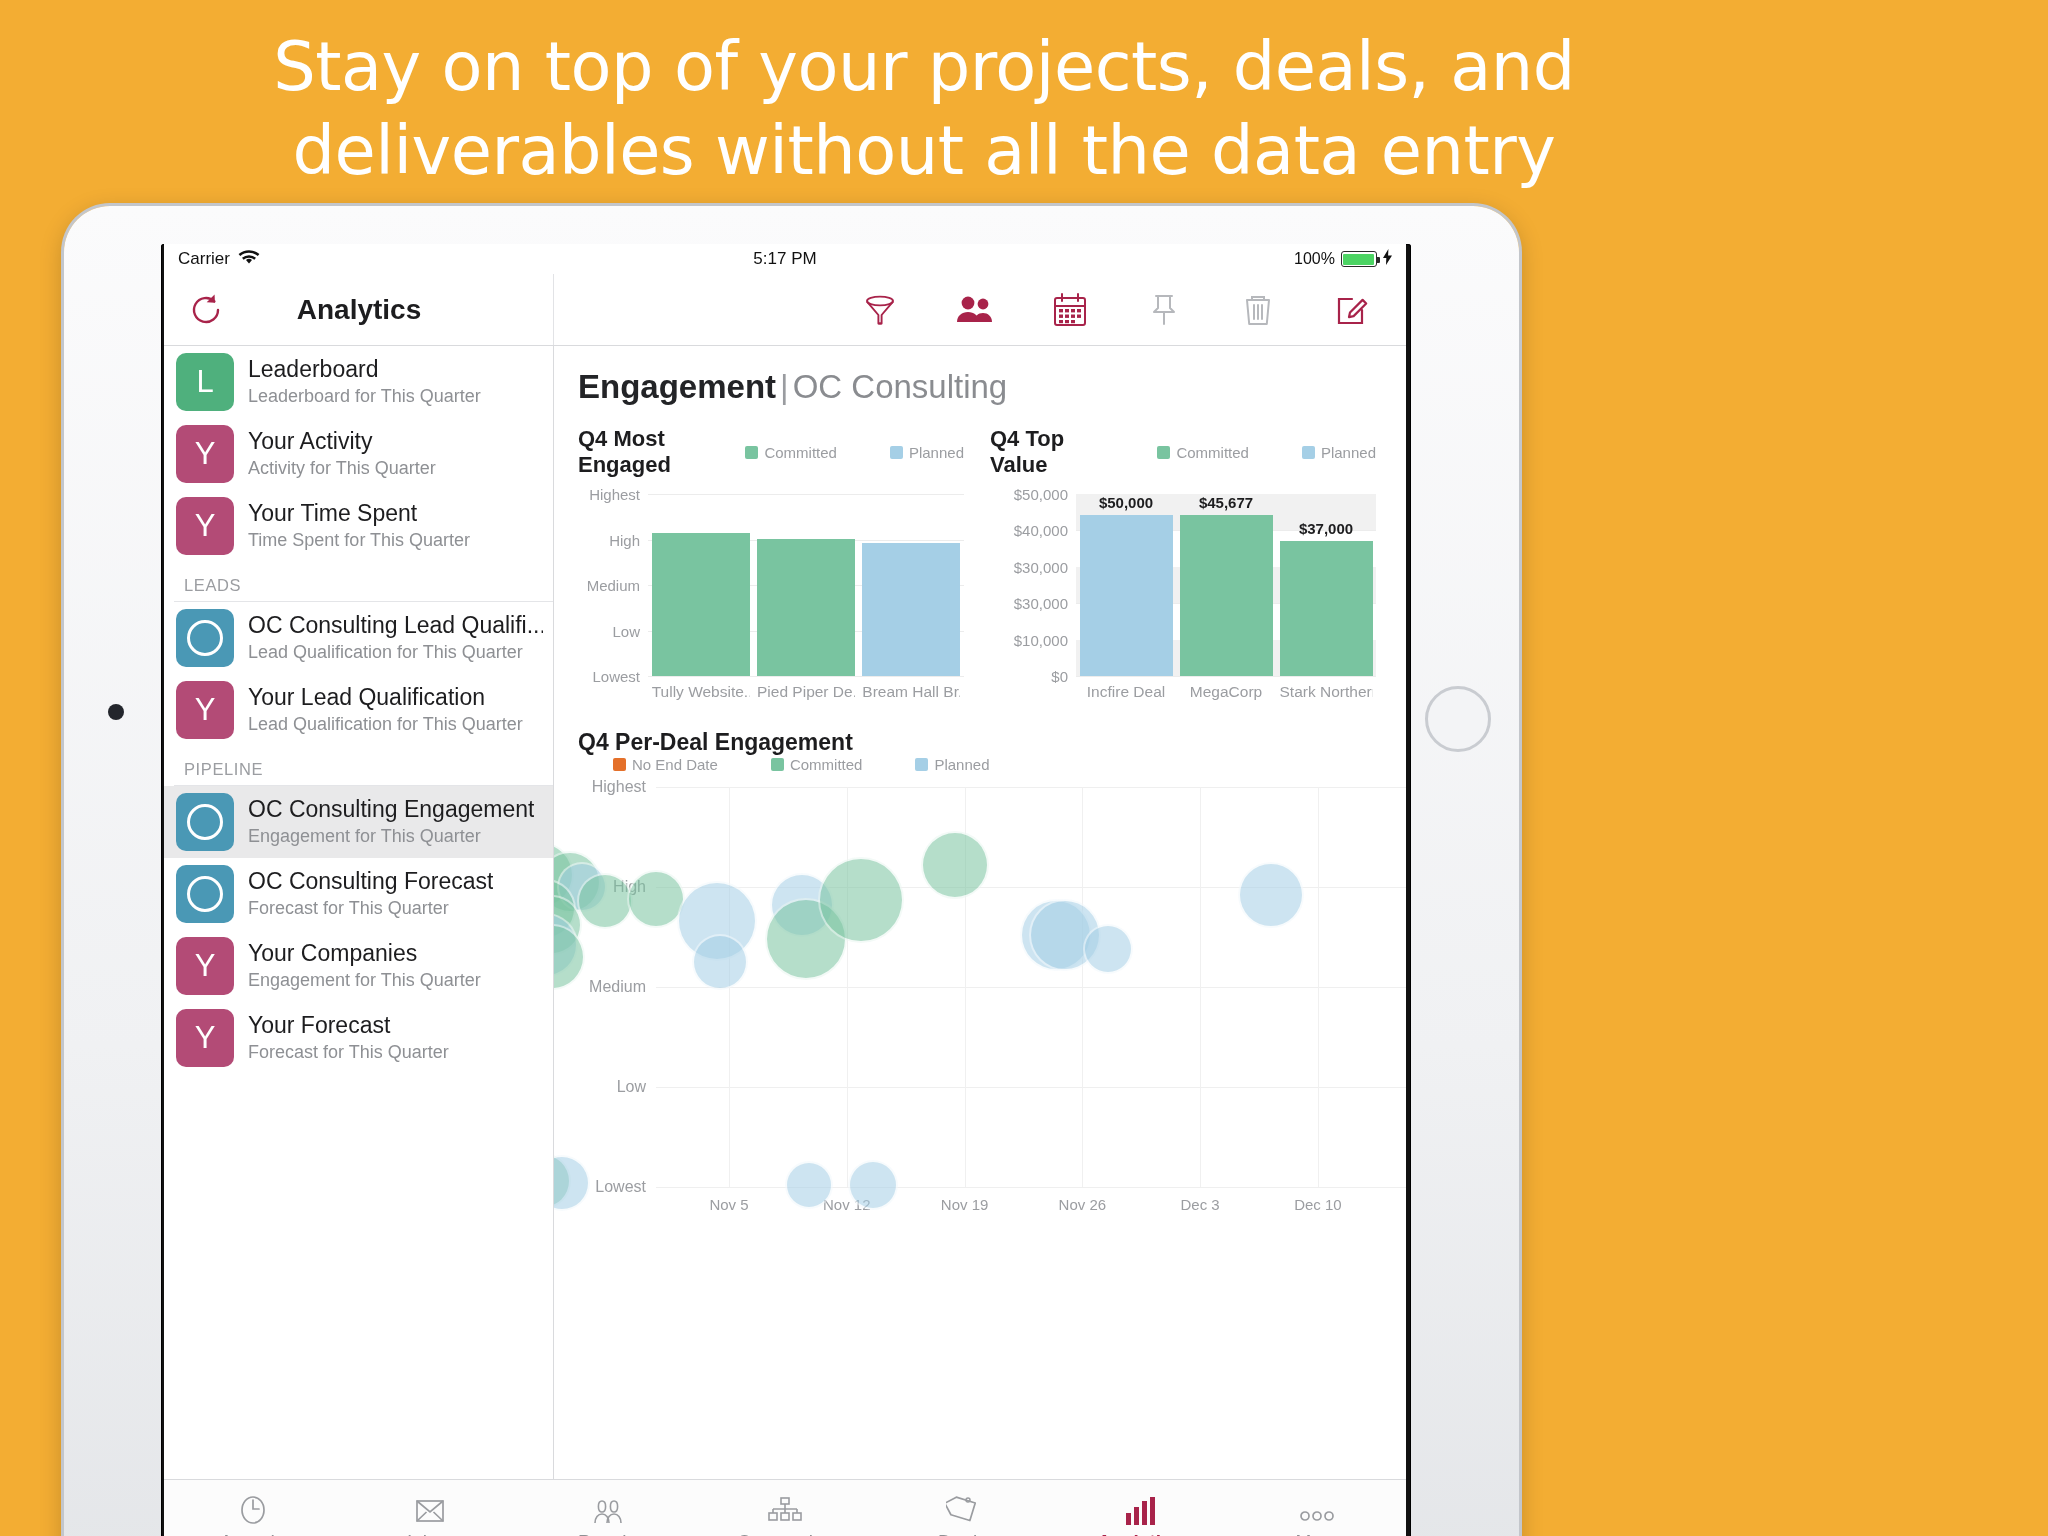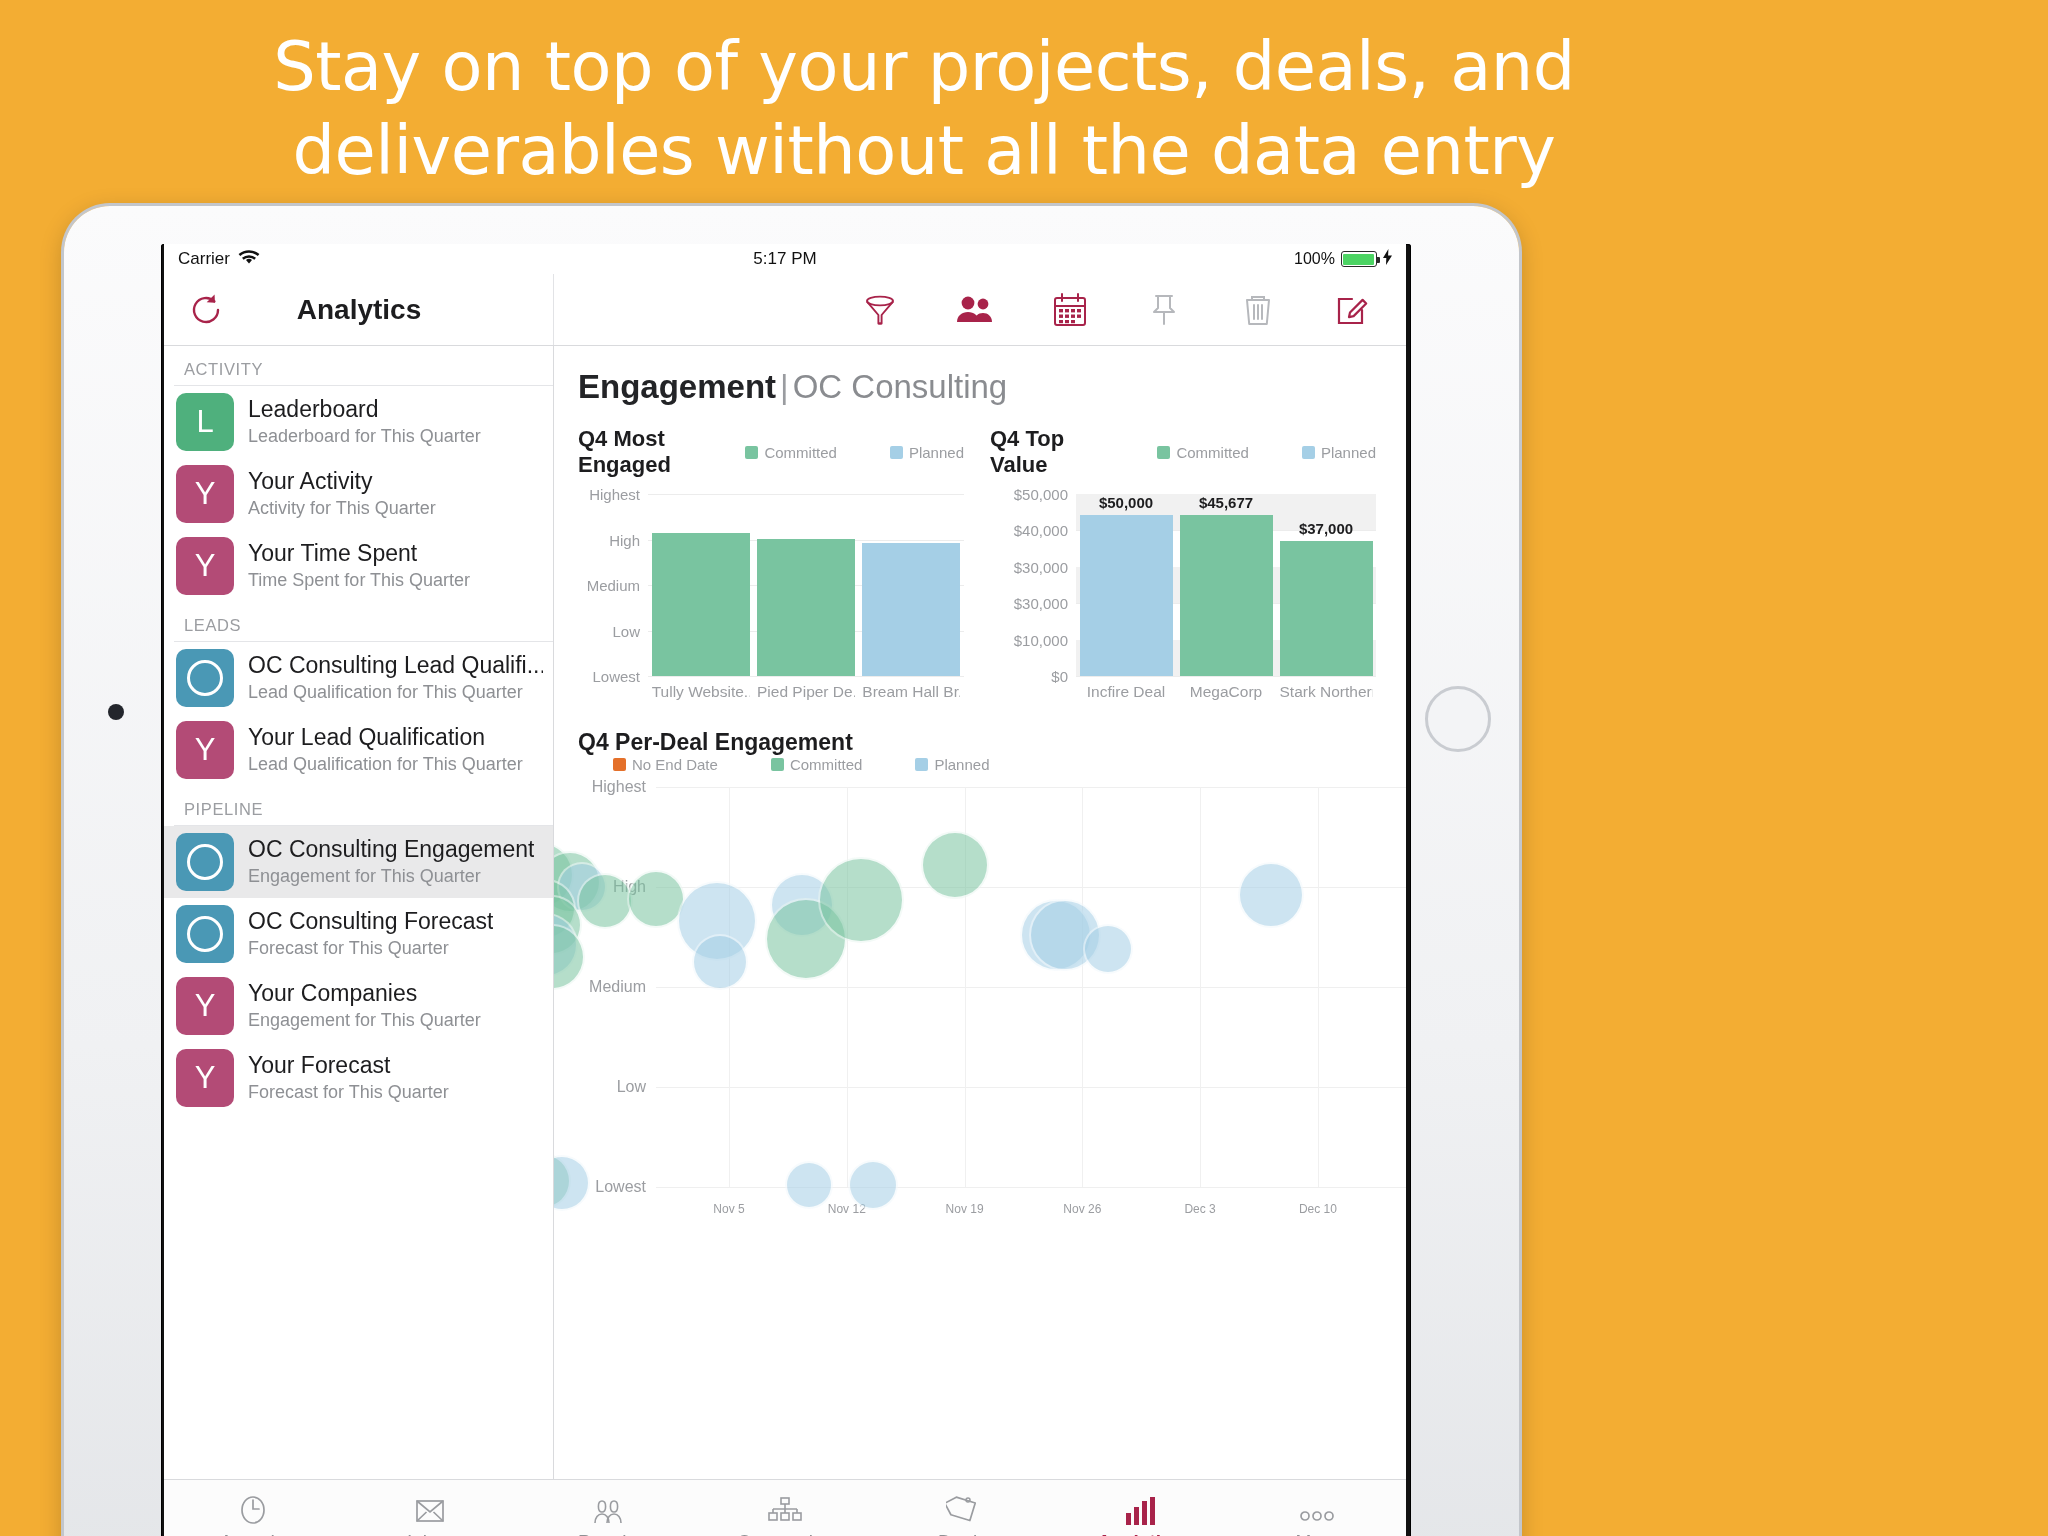--- a/index.html
+++ b/index.html
@@ -184,21 +184,21 @@
   }
   .hgrid { position:absolute; left:0; right:0; height:1px; background:#efefef; }
   .vgrid { position:absolute; top:0; bottom:0; width:1px; background:#f0f0f0; }
   .bubble {
     position: absolute; border-radius: 50%;
     border: 2px solid rgba(255,255,255,.85);
     transform: translate(-50%,-50%);
   }
   .bub-x {
     position: absolute; top: 100%; transform: translateX(-50%);
-    font-size: 12px; color: #9b9da1; margin-top: 15px; white-space:nowrap;
+    font-size: 15px; color: #9b9da1; margin-top: 9px; white-space:nowrap;
   }
 
   
   .tabbar {
     height: 88px; border-top: 1px solid #d9dadd; background: #fcfcfc;
     display: flex; align-items: center;
   }
   .tab {
     flex: 1; display:flex; flex-direction:column; align-items:center;
     justify-content:center; gap: 5px; color: #8e9094; font-size: 19px;
@@ -310,21 +310,20 @@
             <path d="M30 20v13H7V9h13" fill="none" stroke="#A8234A" stroke-width="2.2" stroke-linecap="round"></path>
             <path d="M18 22.5l12.6-12.6 3.6 3.6L21.6 26.1l-4.6 1z" fill="none" stroke="#A8234A" stroke-width="2.2" stroke-linejoin="round"></path>
           </svg>
       </span>
     </div>
   </div>
 
   <div class="split">
 
     <div class="sidebar">
-        <div class="sec-header">ACTIVITY</div>
         <div class="s-row">
           <div class="s-badge" style="background: rgb(79, 176, 125);">L</div>
           <div class="s-text">
             <div class="s-title">Leaderboard</div>
             <div class="s-sub">Leaderboard for This Quarter</div>
           </div>
         </div>
         <div class="s-row">
           <div class="s-badge" style="background: rgb(179, 75, 118);">Y</div>
           <div class="s-text">

